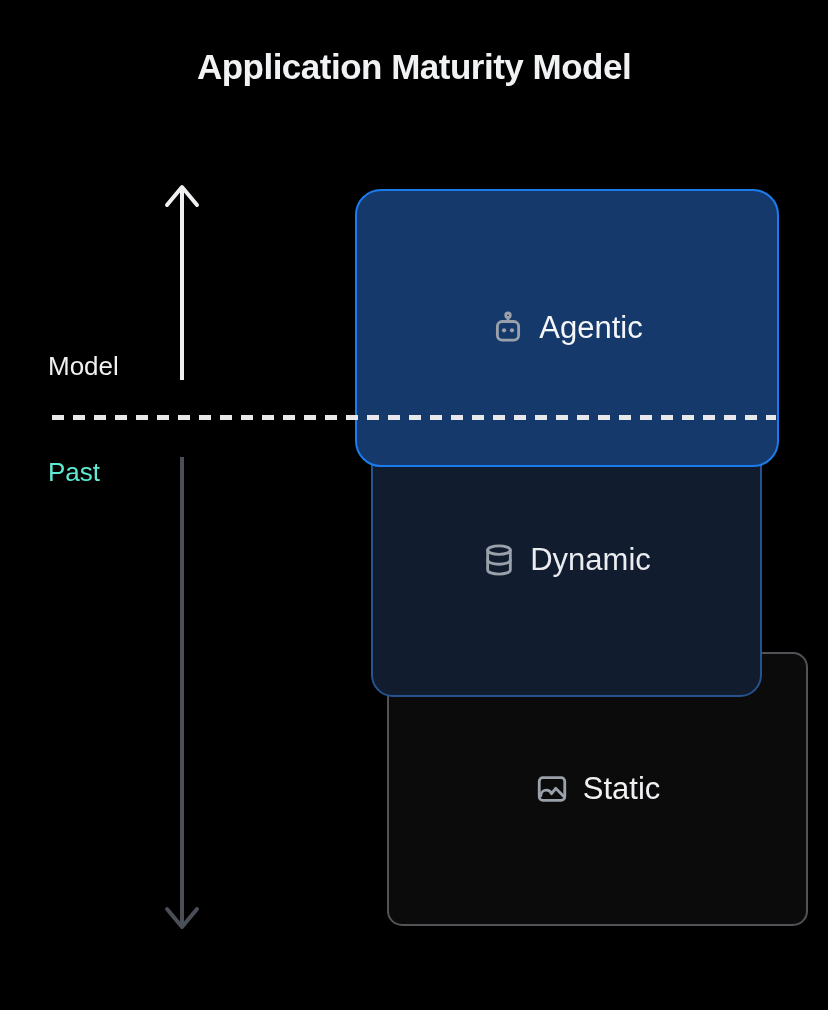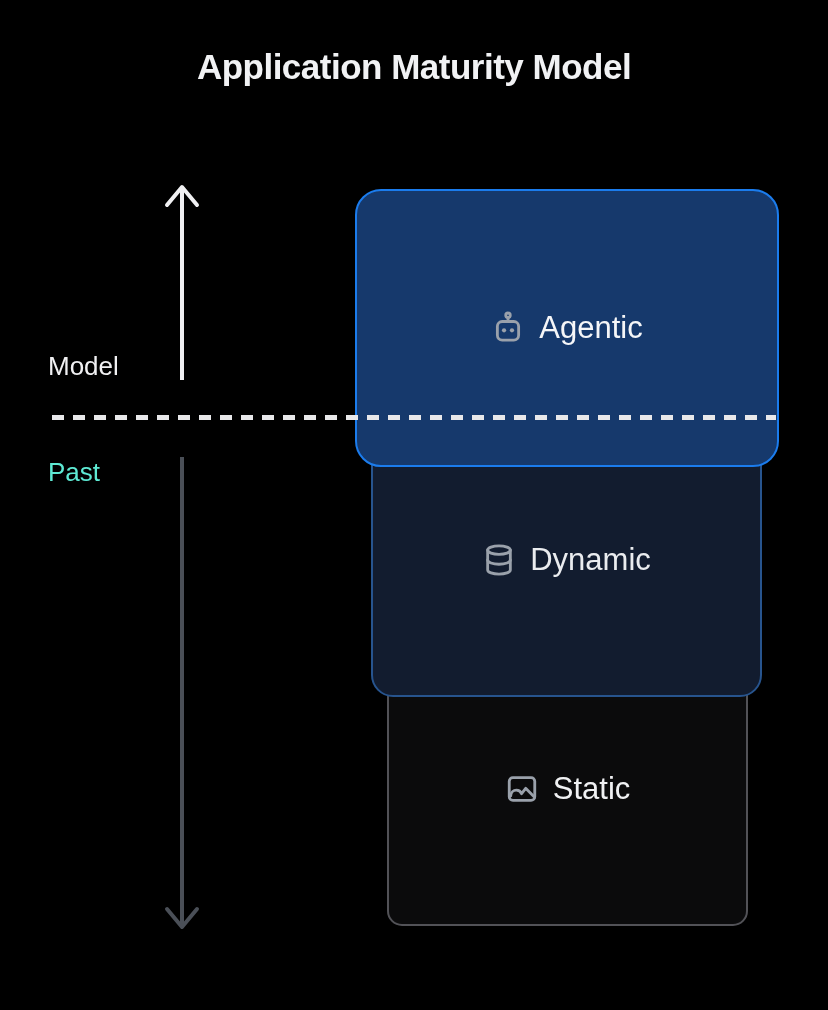--- a/index.html
+++ b/index.html
@@ -64,21 +64,21 @@
     z-index: 30;
   }
   .level-dynamic {
     left: 371px; top: 423px; width: 391px; height: 274px;
     background: #121c2f;
     border: 2px solid #27548e;
     border-radius: 22px;
     z-index: 20;
   }
   .level-static {
-    left: 387px; top: 652px; width: 361px; height: 274px;
+    left: 387px; top: 652px; width: 421px; height: 274px;
     background: #0b0b0c;
     border: 2px solid #525257;
     border-radius: 15px;
     z-index: 10;
   }
   .level-icon { width: 34px; height: 34px; color: #9aa1ab; flex: 0 0 auto; }
   .level-icon svg { width: 34px; height: 34px; display: block; }
   .level-label { font-size: 31px; font-weight: 400; }
   .level-agentic .level-label { color: #f5f6f8; }
   .level-dynamic .level-label { color: #eaecef; }

